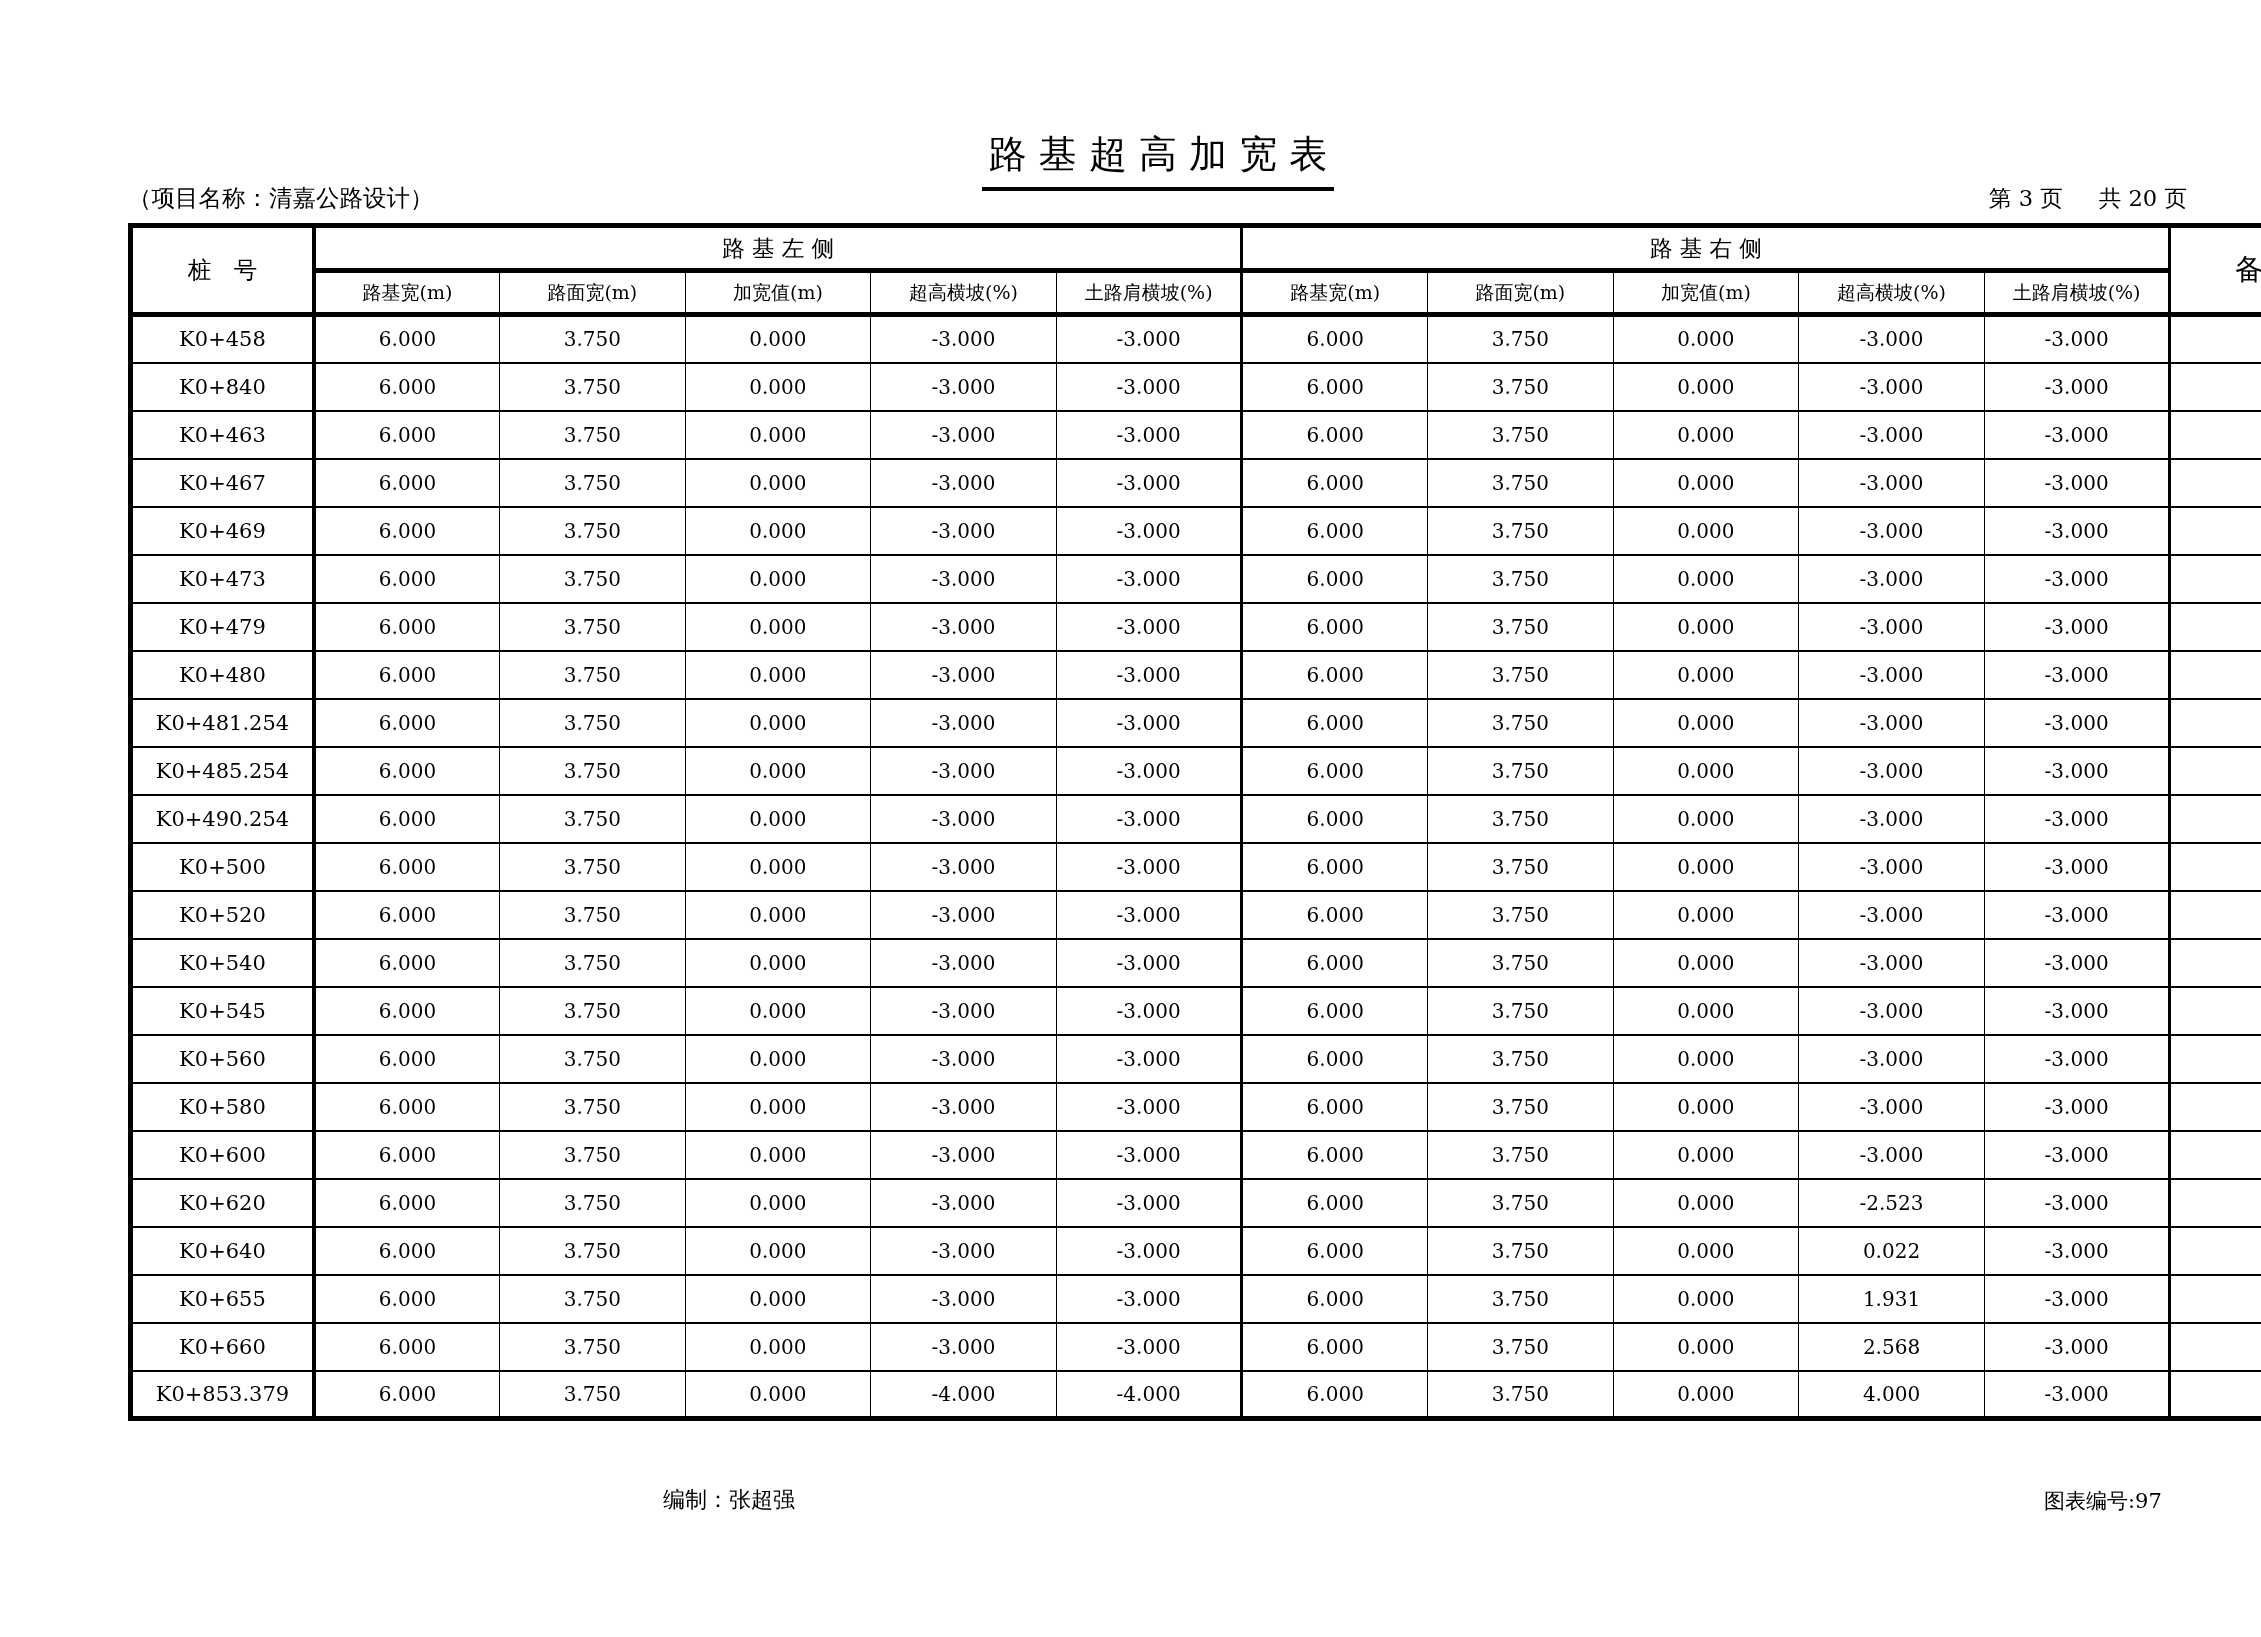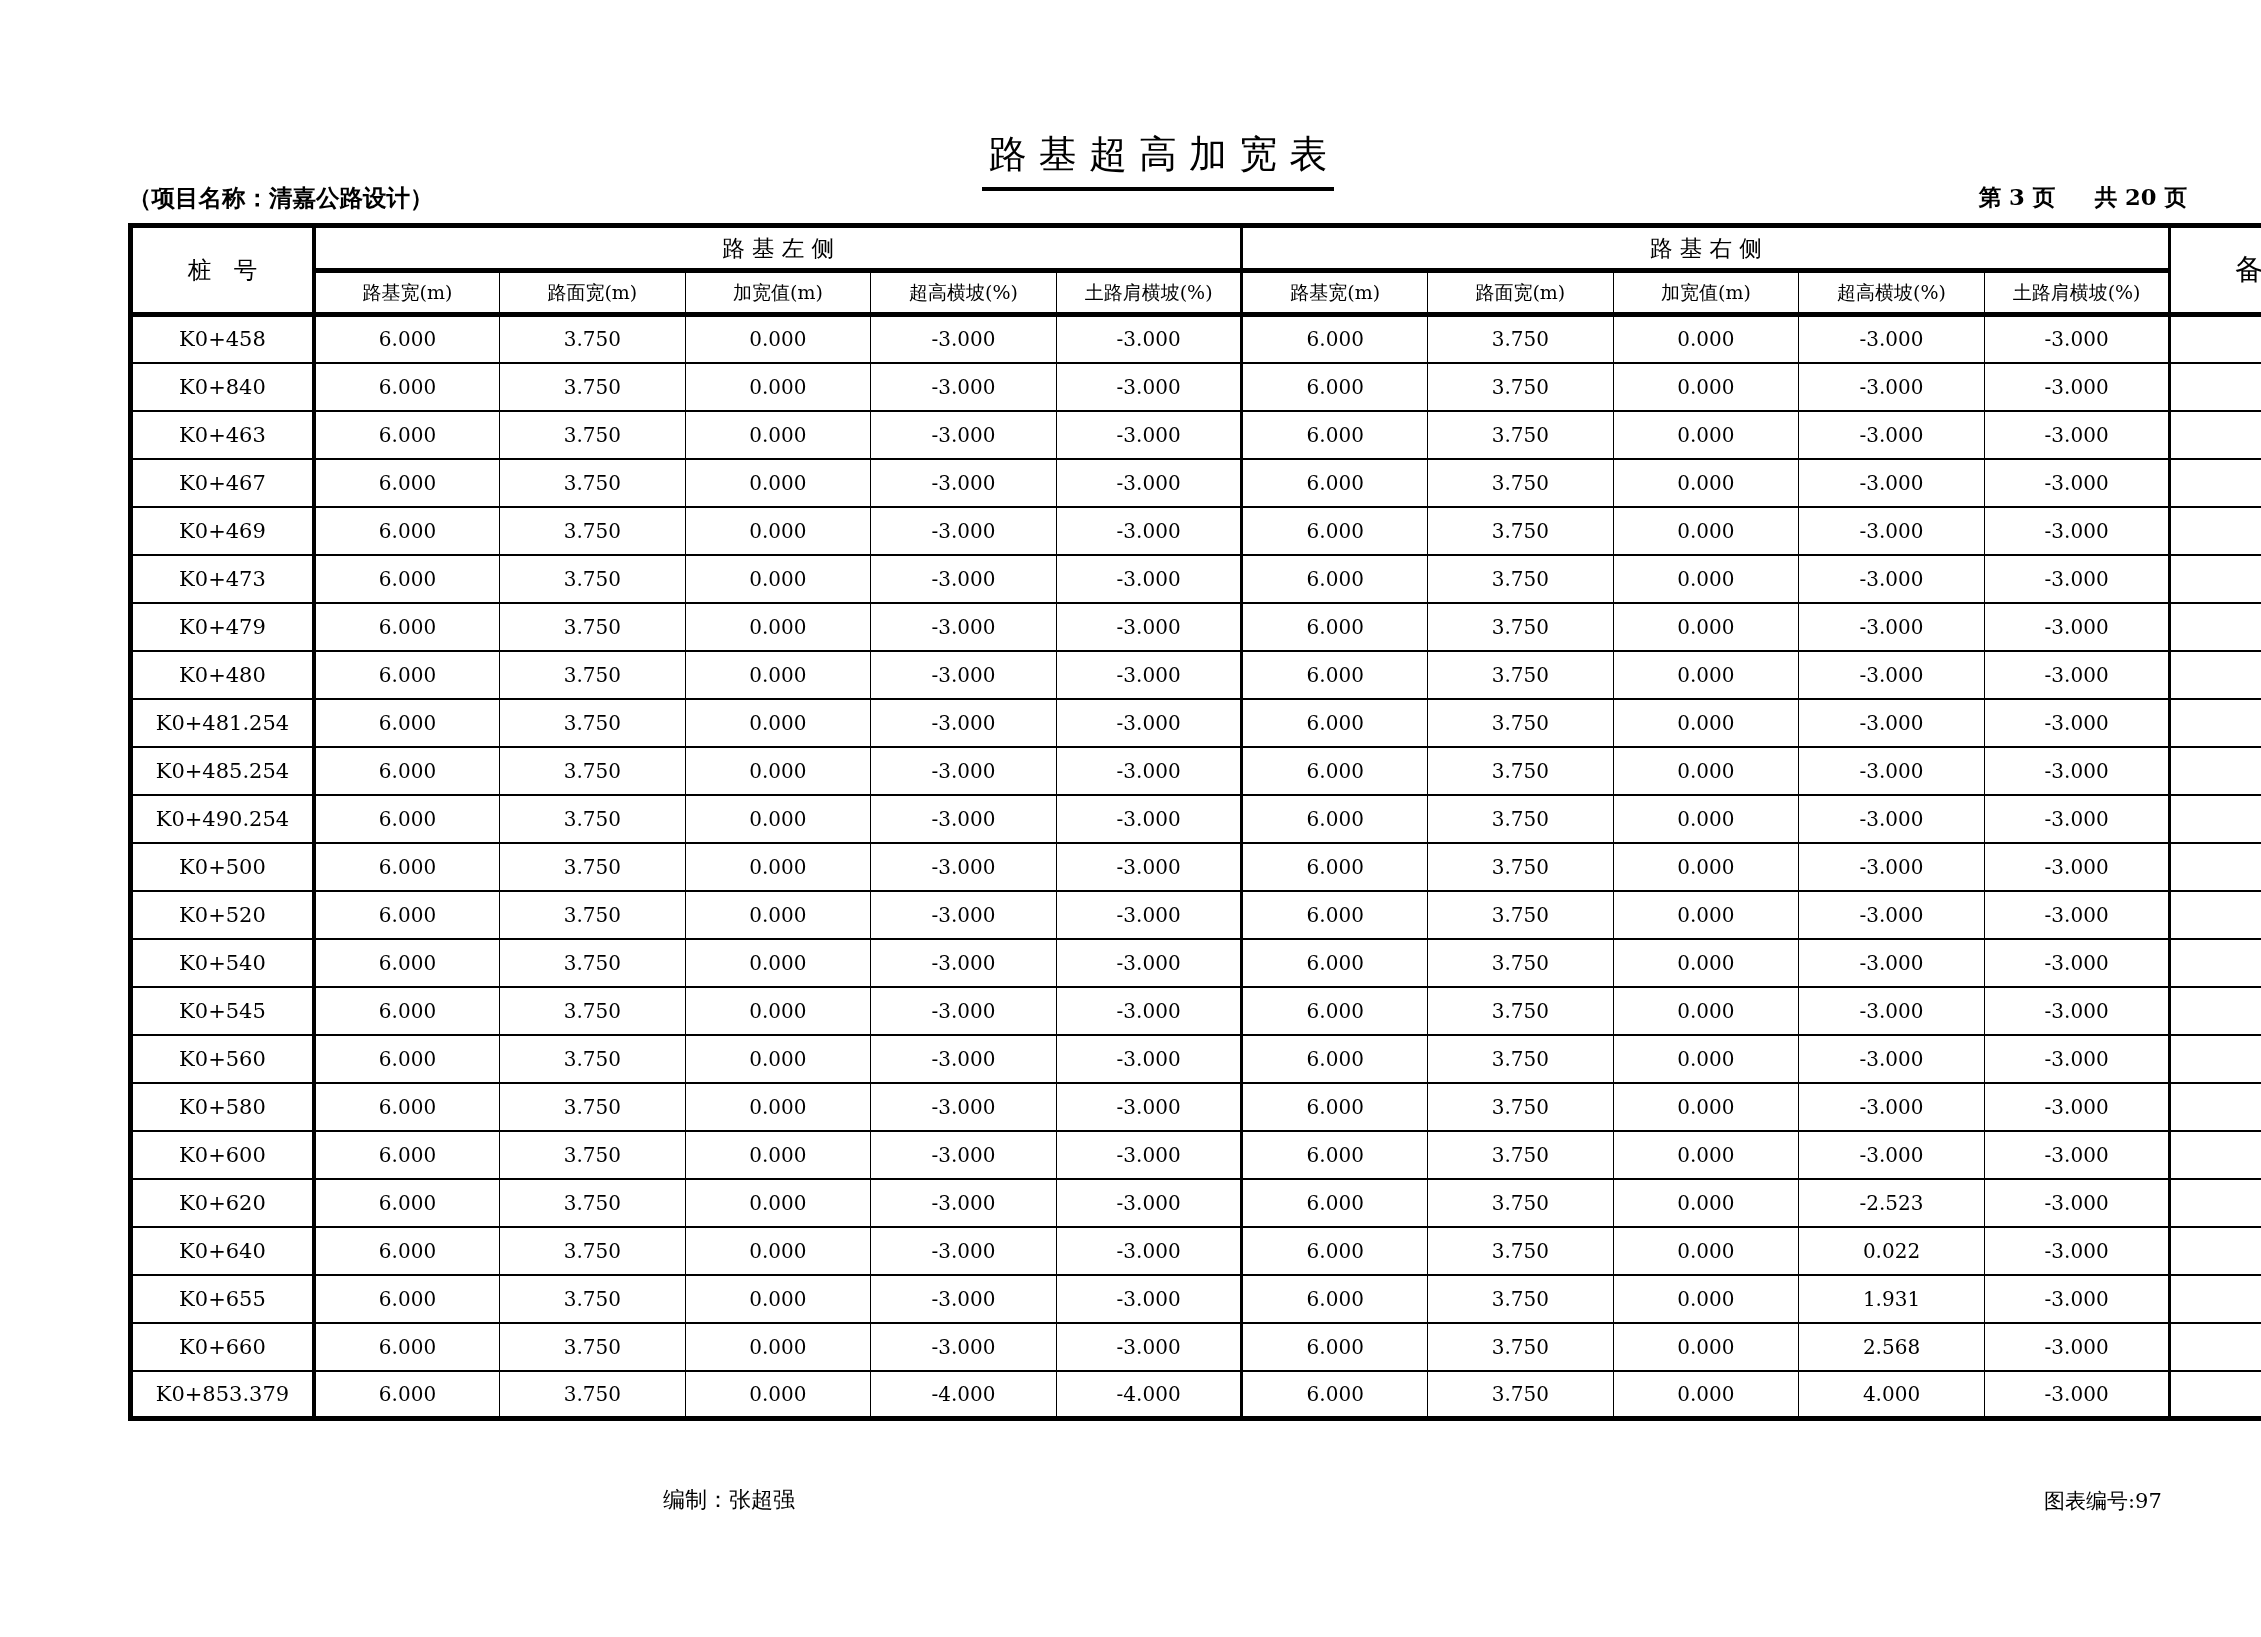--- a/index.html
+++ b/index.html
@@ -9,21 +9,21 @@
     font-family:"DejaVu Serif","Liberation Serif",serif;
   }
   .pre { white-space:pre; }
   .title-wrap { position:absolute; top:129px; left:0; width:2316px; text-align:center; }
   .title-wrap span {
     display:inline-block; font-size:38px; font-weight:400;
     padding:0 6.3px 7.2px 6.3px; border-bottom:4.1px solid #000;
   }
   .meta-row {
     position:absolute; top:182px; left:128px; width:2084px;
-    display:flex; justify-content:space-between; align-items:flex-start;font-weight:bold;
+    display:flex; justify-content:space-between; align-items:flex-end;
   }
   .project-label { font-size:23.5px; }
   .page-info    { font-size:22.6px; padding-right:25px; }
   table.main {
     position:absolute; top:223px; left:128px;
     width:2243px; table-layout:fixed;
     border-collapse:collapse; border:5.9px solid #000;
   }
   th, td {
     border:1.8px solid #000; text-align:center; vertical-align:middle;

